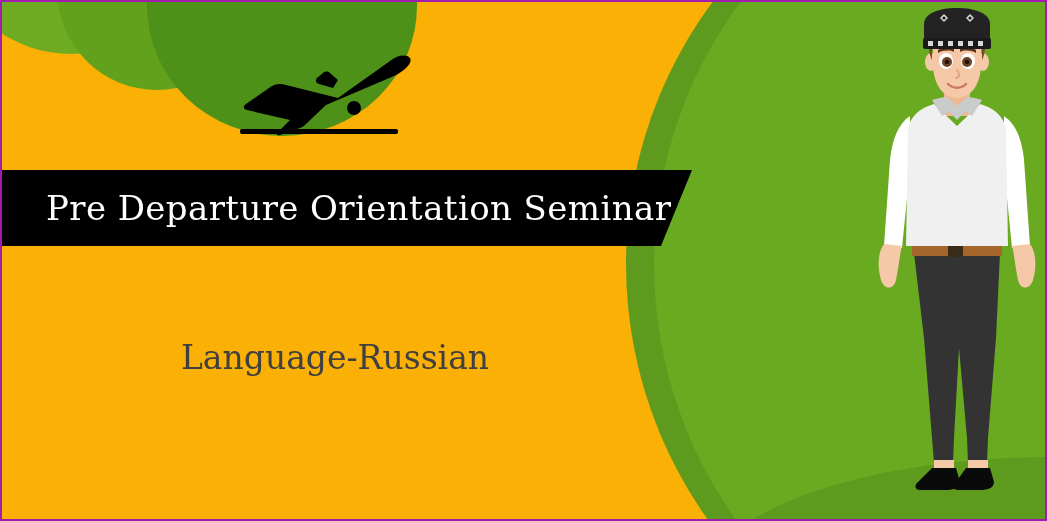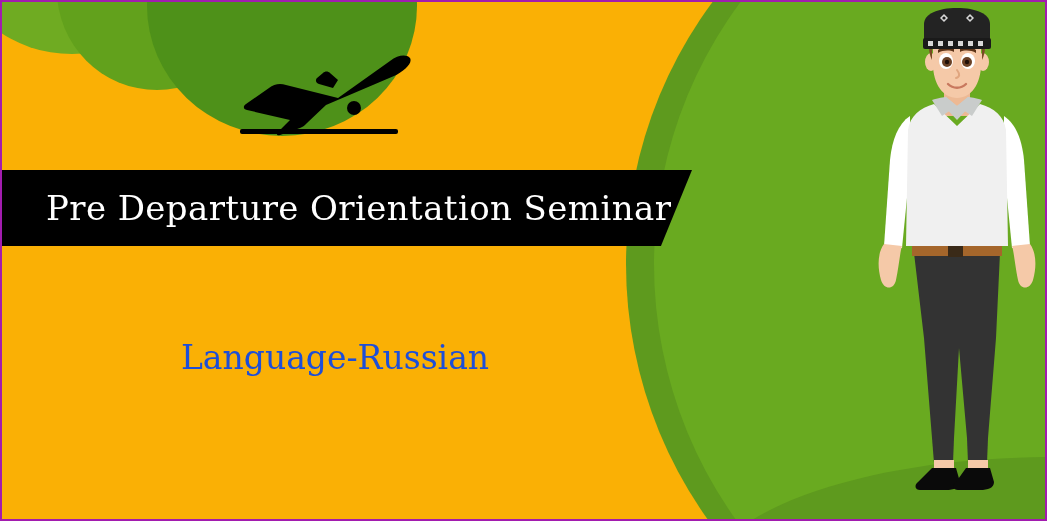--- a/index.html
+++ b/index.html
@@ -130,21 +130,21 @@
     left: 0px;
     top: 322px;
     width: 700px;
     height: 66px;
     background: transparent;
     justify-content: center;
     padding-right: 34px;
     box-sizing: border-box;
   }
   .band-language .band-text {
-    color: #1d4ed8;
+    color: #404040;
     font-size: 33px;
     white-space: nowrap;
   }
 
   
   .person {
     position: absolute;
     left: 860px;
     top: 6px;
     width: 190px;

